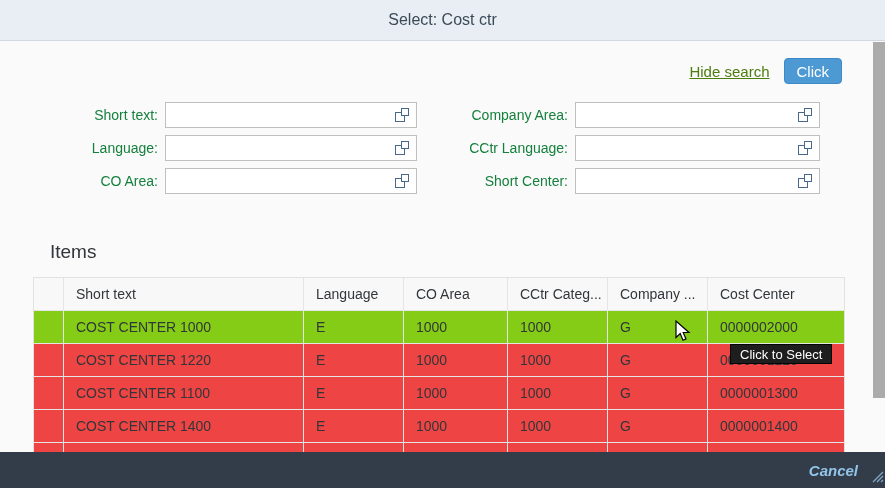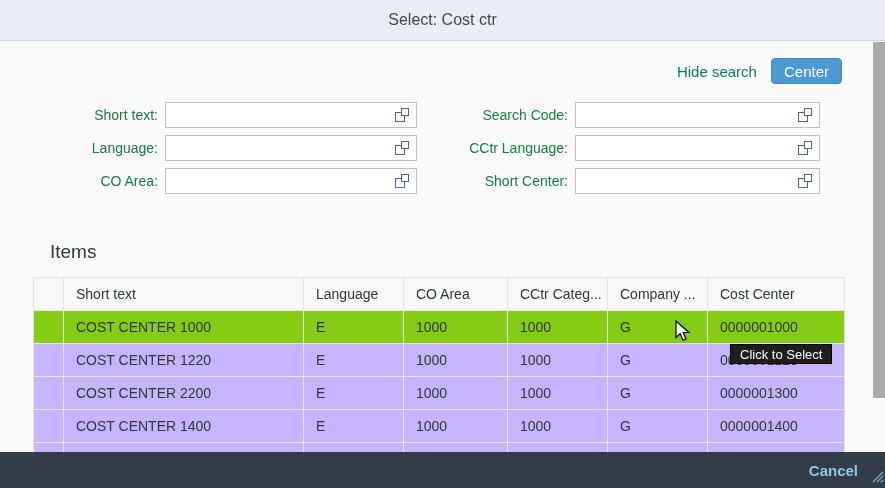--- a/index.html
+++ b/index.html
@@ -19,21 +19,21 @@
     background:#e9eef5; border-bottom:1px solid #cdd8e3;
     display:flex; align-items:center; justify-content:center;
   }
   .titlebar .title { font-size:16px; color:#3b4a57; }
 
   
   .search-actions {
     position:absolute; top:58px; right:43px; height:26px;
     display:flex; align-items:center; gap:14px;
   }
-  .link { color:#0f766e; font-size:15px; cursor:pointer; }
+  .link { color:#4d7c0f; font-size:15px; cursor:pointer;text-decoration:underline; }
   .btn-search {
     background:#4c99d4; border:1px solid #4089c9; border-radius:4px;
     color:#ffffff; font-size:15px; height:26px; padding:0 12px;
     display:flex; align-items:center; cursor:pointer;
     font-family:"Liberation Sans", sans-serif;
   }
 
   
   .form {
     position:absolute; top:102px; left:60px;
@@ -72,21 +72,21 @@
   }
 
   
   .tbl {
     position:absolute; top:277px; left:33px; width:812px; height:178px;
     background:#ffffff; border:1px solid #e2e2e2; overflow:hidden;
   }
   .trow {
     display:grid;
     grid-template-columns:30px 240px 100px 104px 100px 100px 136px;
-    height:33px; border-bottom:1px solid #e5e5e5; background:#c4b5fd;
+    height:33px; border-bottom:1px solid #e5e5e5; background:#ef4444;
   }
   .trow > div {
     border-right:1px solid #e5e5e5;
     display:flex; align-items:center;
     padding:0 12px; font-size:14px; color:#32363a;
     white-space:nowrap; overflow:hidden;
   }
   .trow > div:last-child { border-right:none; }
   .trow.head { background:#f8f8f8; }
   .trow.hovered { background:#84cc16; }
@@ -109,49 +109,49 @@
 
   
   .footer {
     position:absolute; left:0; right:0; bottom:0; height:36px;
     background:#323d49;
     display:flex; align-items:center; justify-content:flex-end;
     padding-right:27px;
   }
   .btn-cancel {
     color:#93c4ea; font-size:15px; font-weight:600; cursor:pointer;
-    background:none; border:none; font-family:"Liberation Sans", sans-serif;
+    background:none; border:none; font-family:"Liberation Sans", sans-serif;font-style:italic;
   }
   .resize-grip { position:absolute; right:1px; bottom:1px; }
 </style>
 </head>
 <body>
 
 <div class="dialog">
 
   <div class="titlebar">
     <span class="title">Select: Cost ctr</span>
   </div>
 
   <div class="search-actions">
     <span class="link">Hide search</span>
-    <button class="btn-search">Center</button>
+    <button class="btn-search">Click</button>
   </div>
 
   <div class="form">
 
     <div class="f-label">Short text:</div>
     <div class="f-field">
       <input value="" style="">
       <span class="vh-icon">
           <span class="big"></span>
           <span class="small"></span>
         </span>
     </div>
-    <div class="f-label">Search Code:</div>
+    <div class="f-label">Company Area:</div>
     <div class="f-field">
       <input value="" style="">
       <span class="vh-icon">
           <span class="big"></span>
           <span class="small"></span>
         </span>
     </div>
 
     <div class="f-label">Language:</div>
     <div class="f-field">
@@ -201,36 +201,36 @@
       <div>Cost Center</div>
     </div>
 
     <div class="trow hovered">
       <div></div>
       <div>COST CENTER 1000</div>
       <div>E</div>
       <div>1000</div>
       <div>1000</div>
       <div>G</div>
-      <div>0000001000</div>
+      <div>0000002000</div>
     </div>
 
     <div class="trow">
       <div></div>
       <div>COST CENTER 1220</div>
       <div>E</div>
       <div>1000</div>
       <div>1000</div>
       <div>G</div>
       <div>0000001220</div>
     </div>
 
     <div class="trow">
       <div></div>
-      <div>COST CENTER 2200</div>
+      <div>COST CENTER 1100</div>
       <div>E</div>
       <div>1000</div>
       <div>1000</div>
       <div>G</div>
       <div>0000001300</div>
     </div>
 
     <div class="trow">
       <div></div>
       <div>COST CENTER 1400</div>

